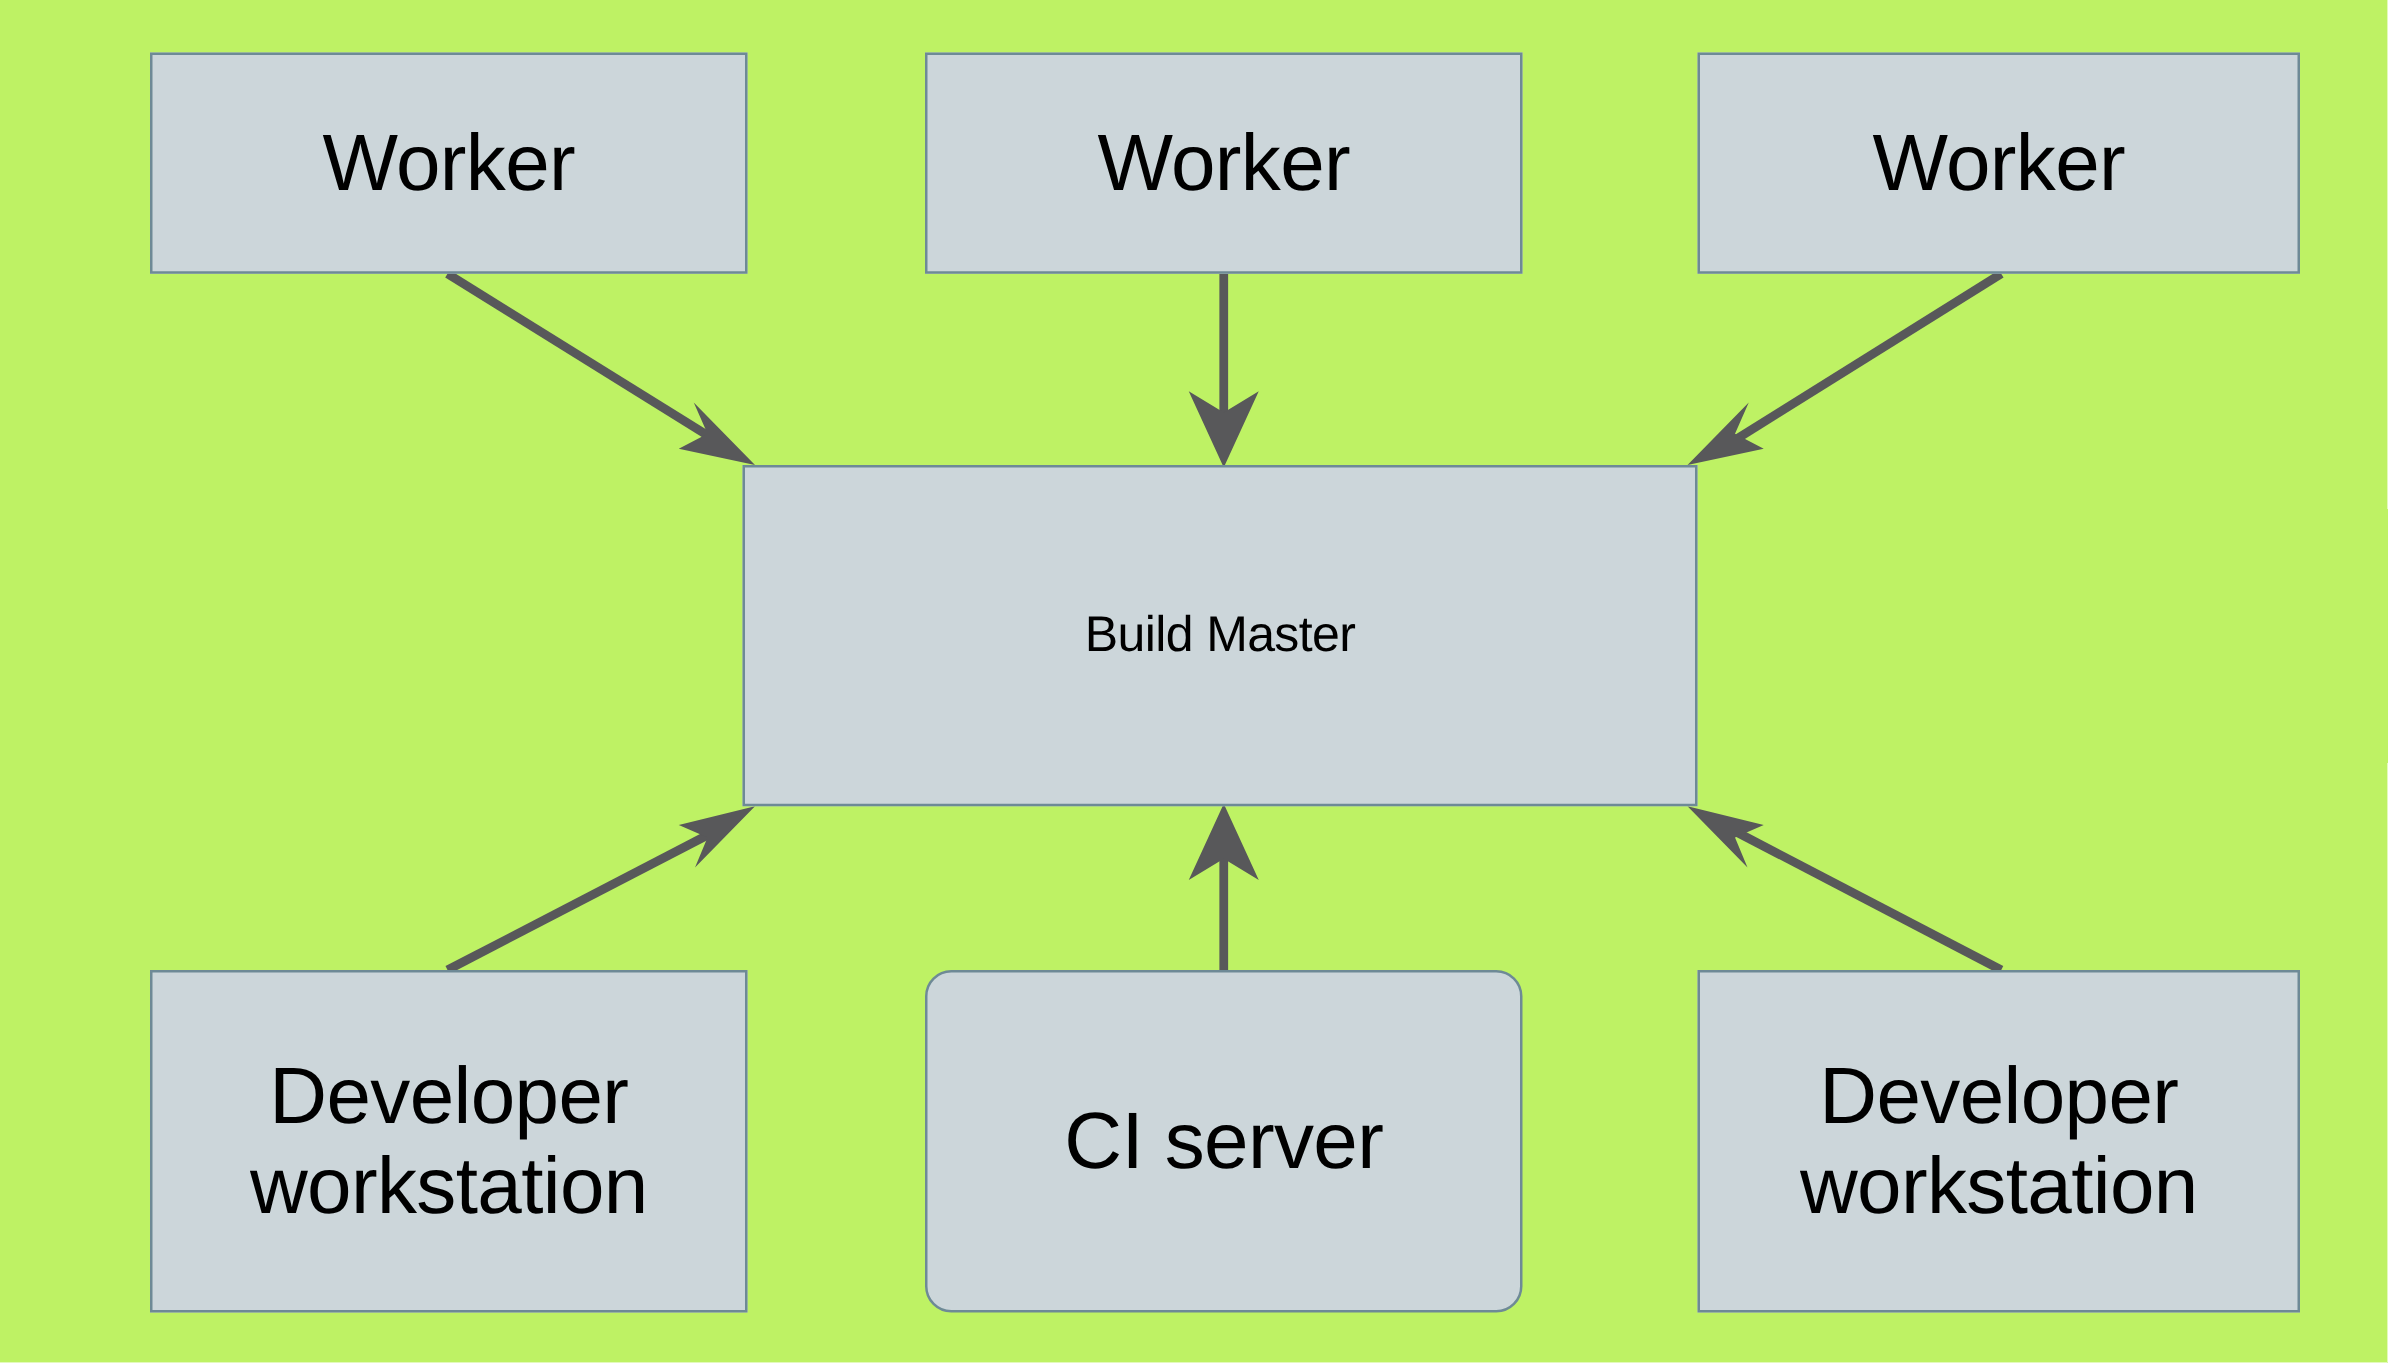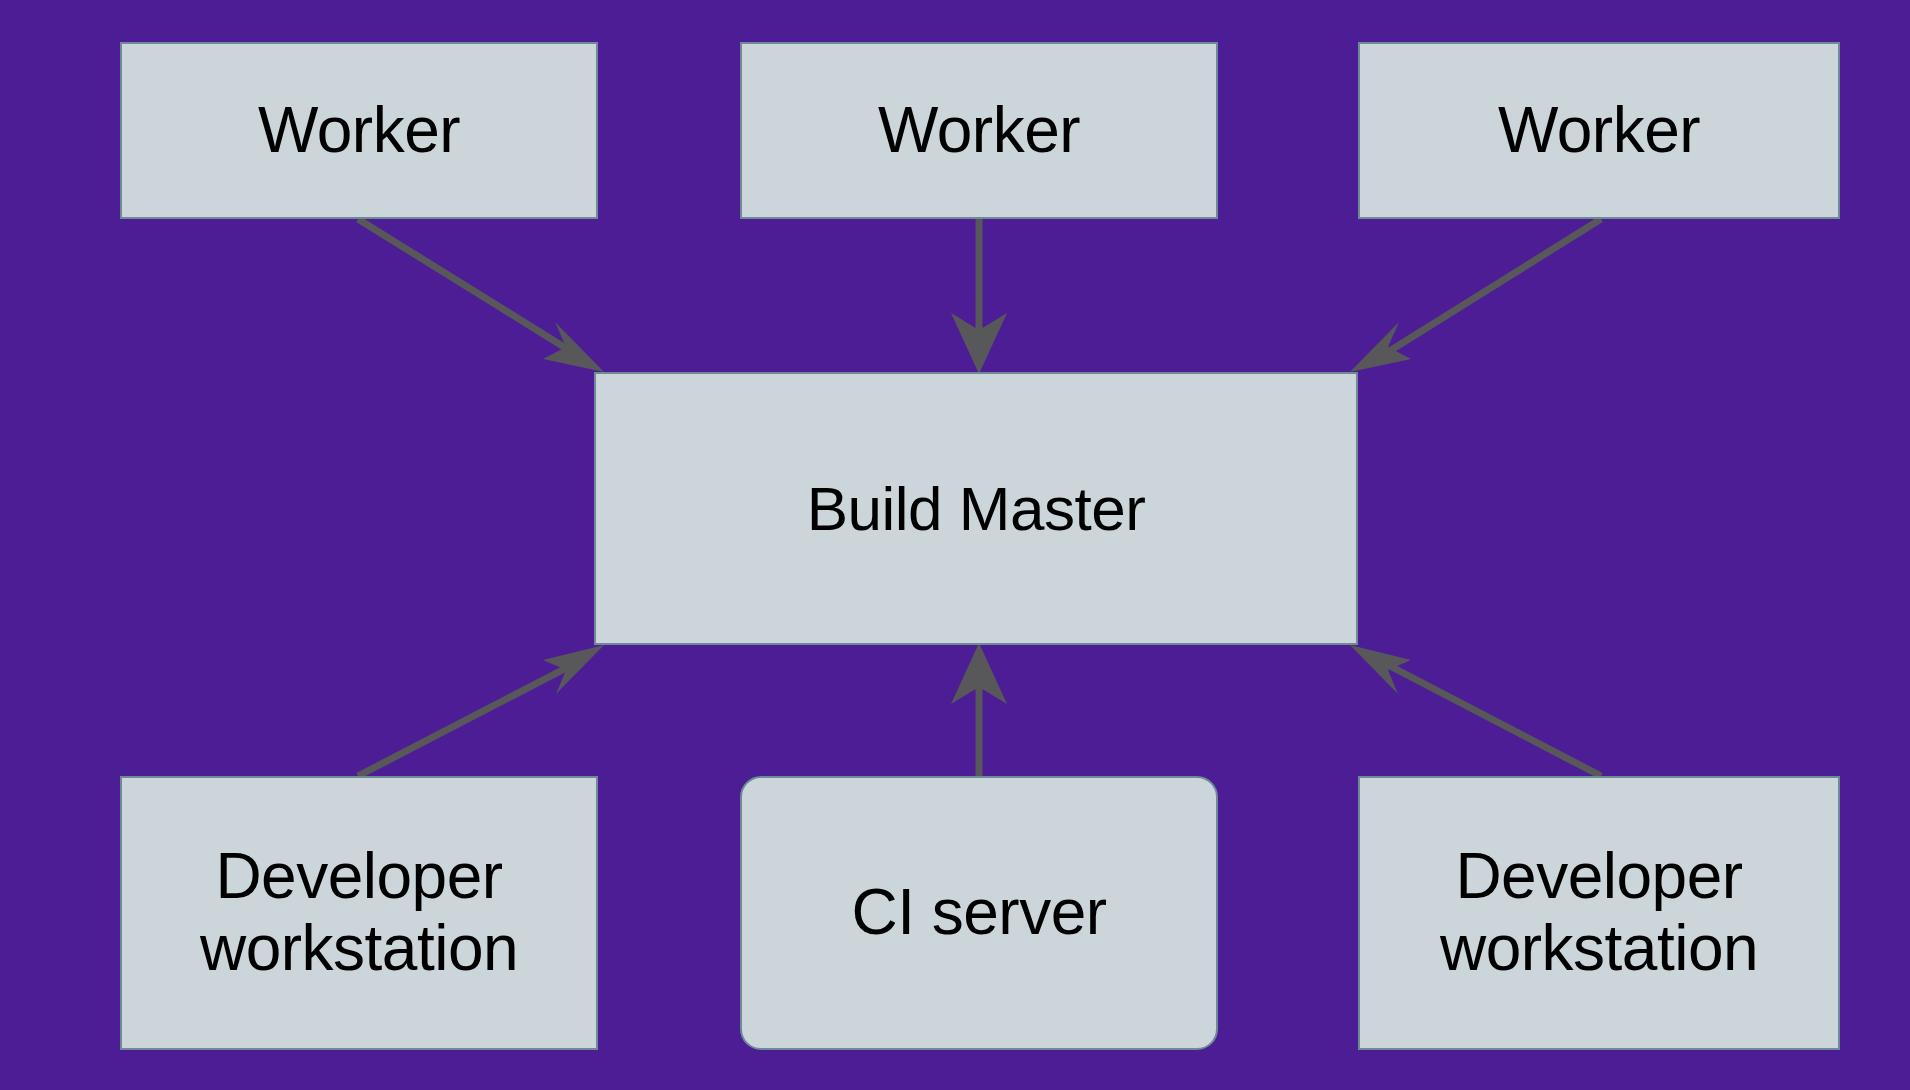--- a/index.html
+++ b/index.html
@@ -5,21 +5,21 @@
 <style>
   html, body {
     margin: 0;
     padding: 0;
     background: #ffffff;
   }
   #stage {
     position: relative;
     width: 1910px;
     height: 1090px;
-    background: #4c1d95;
+    background: #bef264;
     overflow: hidden;
     font-family: "Liberation Sans", "DejaVu Sans", sans-serif;
   }
   .node {
     position: absolute;
     box-sizing: border-box;
     background: #ccd6da;
     border: 2px solid #6e8a96;
     display: flex;
     align-items: center;
@@ -30,21 +30,21 @@
   }
   .node .label {
     font-size: 64px;
     line-height: 1.12;
     font-weight: 400;
     letter-spacing: -0.5px;
     white-space: pre-line;
     padding: 0 8px;
   }
   .node.center .label {
-    font-size: 62px;
+    font-size: 40px;
     text-align: right;
   }
   #edges {
     position: absolute;
     left: 0;
     top: 0;
     width: 1910px;
     height: 1090px;
     z-index: 1;
     pointer-events: none;

